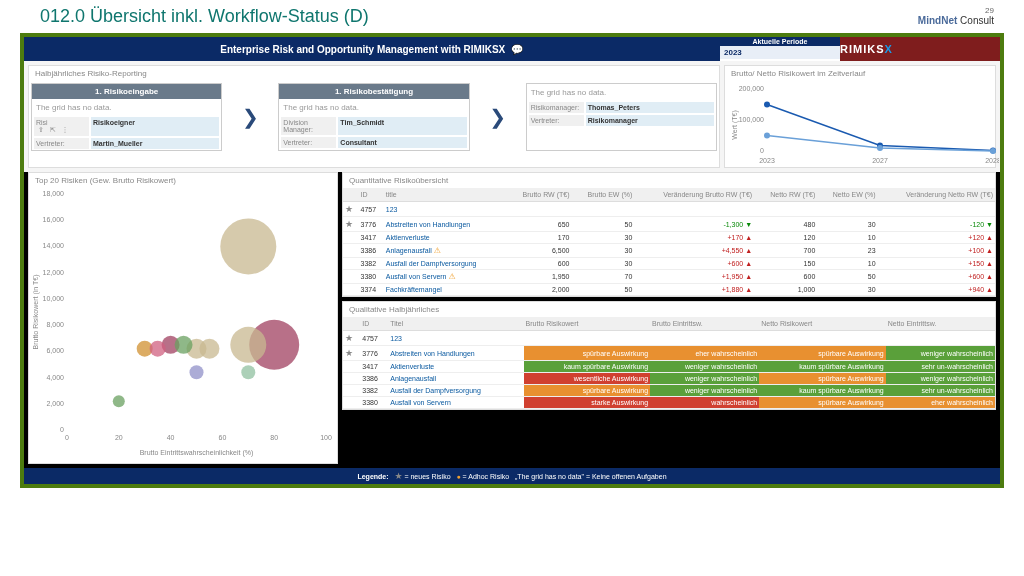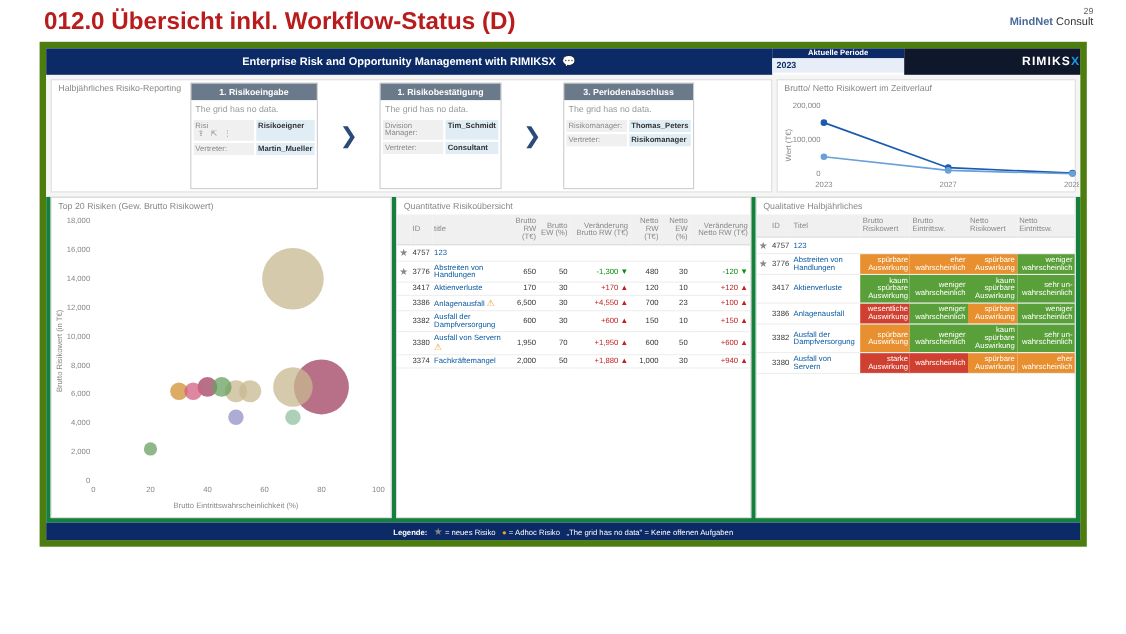--- a/index.html
+++ b/index.html
@@ -1,51 +1,51 @@
 <!DOCTYPE html>
 <html><head>
 <meta charset="utf-8">
 <style>
 *{box-sizing:border-box;margin:0;padding:0;font-family:Arial,sans-serif}
 body{background:#fff;width:1024px;height:576px;overflow:hidden;font-size:8px;color:#333}
 .slide-header{display:flex;justify-content:space-between;padding:6px 30px 2px 40px}
-.slide-title{font-size:22px;color:#b91c1c;font-weight:700}
+.slide-title{font-size:18px;color:#0f766e;font-weight:400}
 .logo-area{text-align:right;color:#666;font-size:7px}
 .logo-area .pn{font-size:8px}
 .logo-text{font-size:10px;color:#333;font-weight:400}
 .logo-text b{color:#4a6a9a}
-.dashboard{margin:4px 36px;border:6px solid #4d7c0f}
+.dashboard{margin:4px 20px;border:4px solid #4d7c0f}
 .db-header{display:flex;height:24px}
 .db-header .main{flex:1;background:#0b2a66;color:#fff;display:flex;align-items:center;justify-content:center;gap:6px;font-weight:bold;font-size:10px}
 .db-header .period-box{width:120px;display:flex;flex-direction:column}
 .db-header .period-label{background:#0b2a66;color:#fff;text-align:center;font-size:7px;padding:1px 0;font-weight:bold}
 .db-header .period-val{background:#e8eef7;color:#0b2a66;font-size:8px;font-weight:bold;padding:2px 4px}
-.db-header .brand{width:160px;background:#0f172a;display:flex;align-items:center;justify-content:flex-end}
+.db-header .brand{width:160px;background:#7f1d1d;display:flex;align-items:center;justify-content:flex-start}
 .brand-logo{font-size:11px;font-weight:bold;color:#fff;letter-spacing:1px}
 .brand-logo .x{color:#1a9be8}
 .row1{display:flex;gap:4px;padding:4px;background:#f5f5f5}
 .panel{background:#fff;border:1px solid #ddd}
 .panel-title{font-size:8px;color:#888;padding:3px 6px}
-.workflow{flex:1;display:flex;flex-direction:row}
+.workflow{flex:1;display:flex;flex-direction:column}
 .wf-steps{display:flex;gap:18px;padding:2px}
 .wf-step{flex:1;border:1px solid #ccc}
 .wf-step .hdr{background:#6a7a8a;color:#fff;text-align:center;padding:3px;font-size:8px;font-weight:bold}
 .wf-step .body{padding:4px;color:#999;font-size:8px}
 .wf-step .row{display:flex;gap:2px;padding:1px 2px;font-size:7px}
 .wf-step .row .lbl{width:55px;color:#888;background:#f0f0f0;padding:2px}
 .wf-step .row .val{flex:1;background:#e0edf5;padding:2px;font-weight:bold;color:#333}
 .wf-step .row .icons{display:flex;gap:2px}
 .wf-step .row .icons span{width:10px;text-align:center;color:#888}
 .arrow{width:20px;display:flex;align-items:center;justify-content:center;font-size:20px;color:#2a4a7a}
 .chart-panel{width:272px}
 .line-chart{height:86px;position:relative;padding:4px}
-.row2{display:flex;gap:4px;padding:0 4px 4px 4px;background:#15803d}
+.row2{display:flex;gap:4px;padding:0 4px 4px 4px;background:#000000}
 .scatter-panel{width:310px}
 .scatter-area{height:275px;position:relative}
-.tables-panel{flex:1;display:flex;flex-direction:row;gap:4px}
+.tables-panel{flex:1;display:flex;flex-direction:column;gap:4px}
 .tbl{width:100%;border-collapse:collapse;font-size:7px}
 .tbl th{background:#f0f0f0;color:#888;padding:3px 2px;text-align:right;font-weight:normal;border-bottom:1px solid #ddd}
 .tbl th.l{text-align:left}
 .tbl td{padding:2px;border-bottom:1px solid #eee;text-align:right}
 .tbl td.l{text-align:left}
 .tbl td.title{color:#0b5aa0;text-align:left}
 .star{color:#888;font-size:9px}
 .warn{color:#f0a030;font-size:8px}
 .pos{color:#0a8a0a}
 .neg{color:#c02020}
@@ -113,21 +113,20 @@
               <div class="lbl">Division Manager:</div>
               <div class="val">Tim_Schmidt</div>
             </div>
             <div class="row">
               <div class="lbl">Vertreter:</div>
               <div class="val">Consultant</div>
             </div>
           </div>
           <div class="arrow">❯</div>
           <div class="wf-step">
-            <div class="hdr">3. Periodenabschluss</div>
             <div class="body">The grid has no data.</div>
             <div class="row">
               <div class="lbl">Risikomanager:</div>
               <div class="val">Thomas_Peters</div>
             </div>
             <div class="row">
               <div class="lbl">Vertreter:</div>
               <div class="val">Risikomanager</div>
             </div>
           </div>

